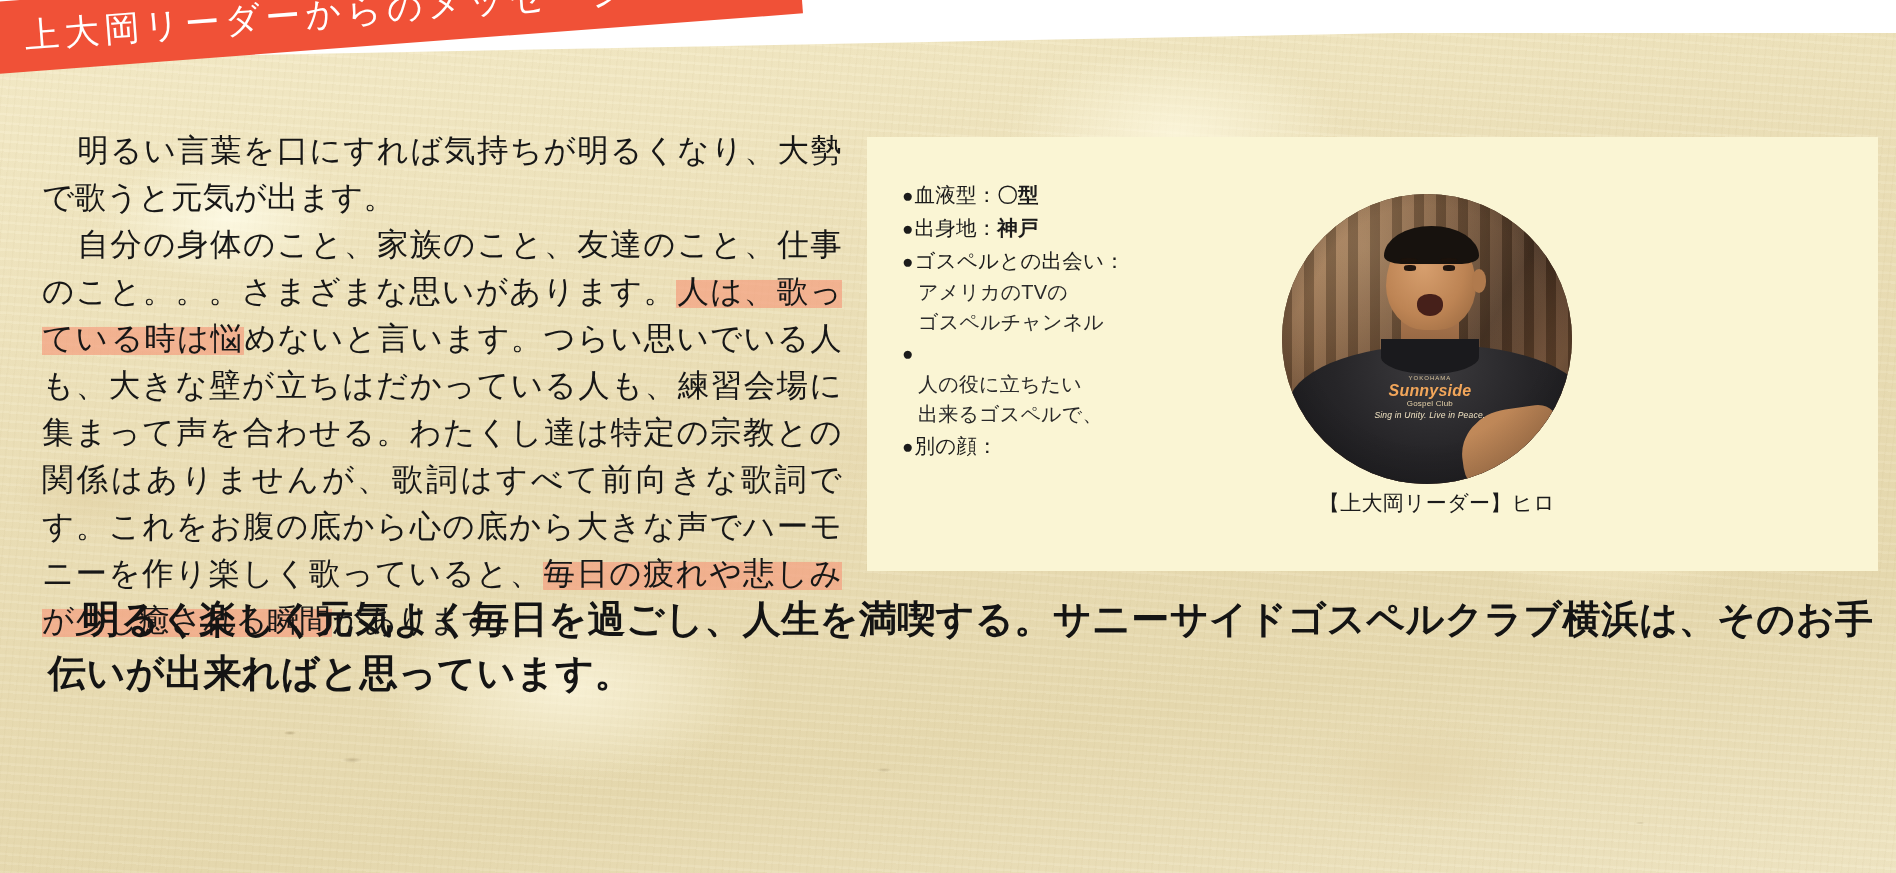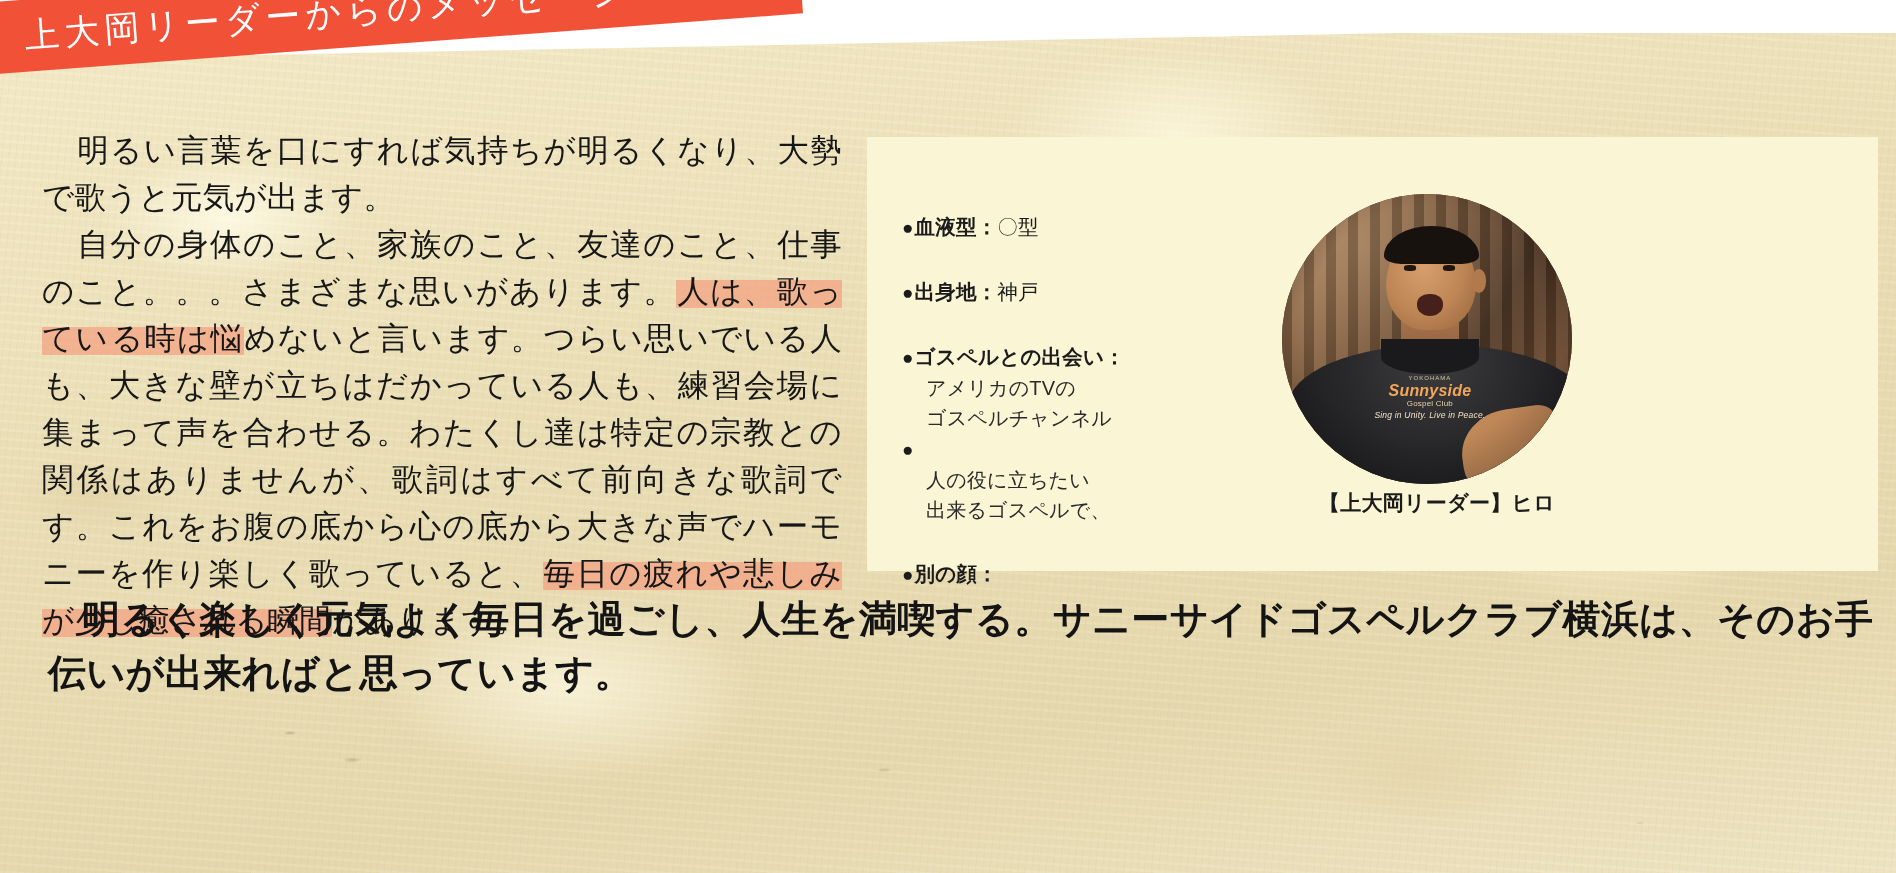--- a/index.html
+++ b/index.html
@@ -156,32 +156,31 @@
     line-height: 31px;
     color: #1b1b1b;
   }
   .pf-bullet {
     font-size: 19px;
     line-height: 31px;
     margin-right: 1px;
     color: #1b1b1b;
   }
   .pf-label {
+    font-weight: normal;
+    letter-spacing: 0.2px;
+    white-space: nowrap;
+  }
+  .pf-inline {
     font-weight: bold;
     letter-spacing: 0.2px;
     white-space: nowrap;
-    margin-top: 32px;
-  }
-  .pf-inline {
-    font-weight: normal;
-    letter-spacing: 0.2px;
-    white-space: nowrap;
   }
   .pf-sub {
-    margin-left: 24px;
+    margin-left: 16px;
     font-size: 20px;
     line-height: 30px;
     color: #2a2a2a;
     letter-spacing: 0.2px;
     white-space: nowrap;
   }
 
   
   #photo-wrap {
     position: absolute;
@@ -321,21 +320,21 @@
     background: radial-gradient(circle at 50% 45%, rgba(0,0,0,0) 55%, rgba(0,0,0,.35) 100%);
   }
 
   #photo-caption {
     position: absolute;
     left: 360px;
     top: 352px;
     width: 420px;
     text-align: center;
     font-size: 21px;
-    font-weight: bold;
+    font-weight: normal;
     color: #1b1b1b;
     letter-spacing: 0.3px;
     white-space: nowrap;
   }
 </style>
 </head>
 <body>
 
 <div id="page">
 

